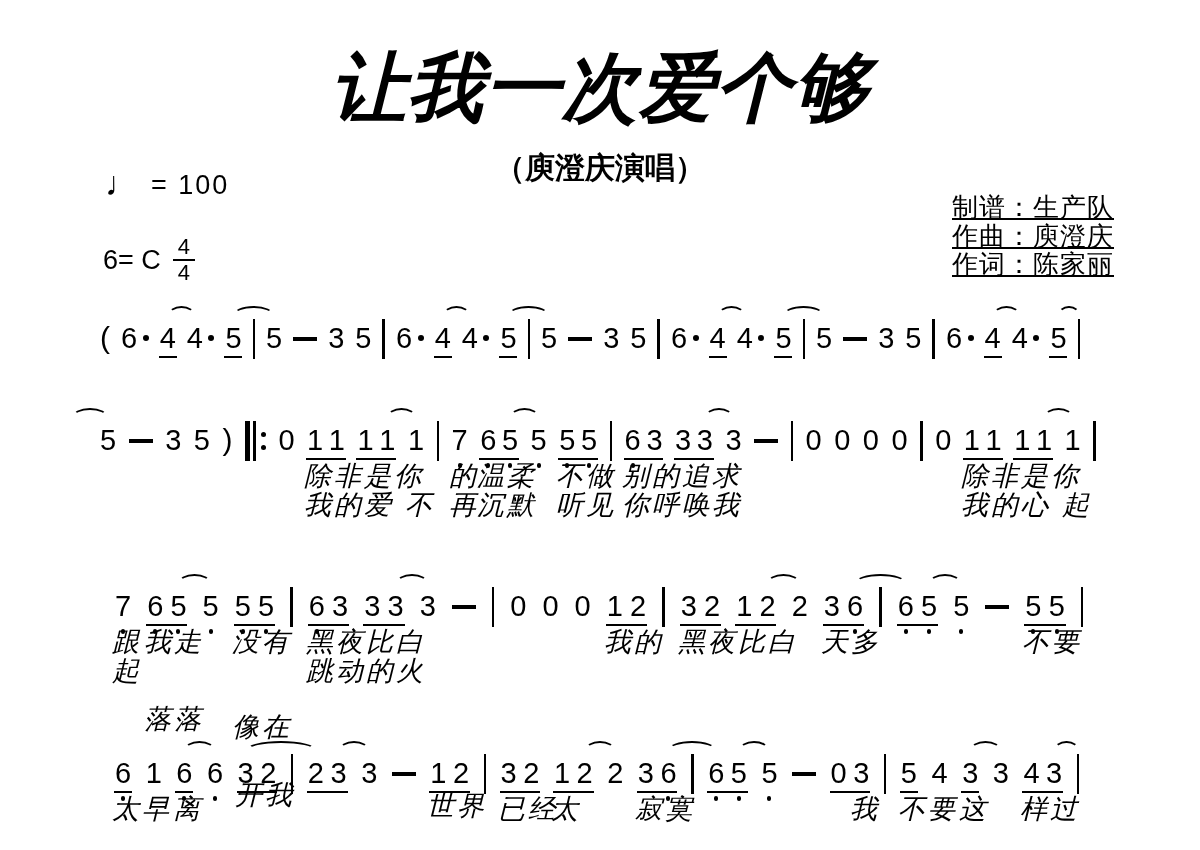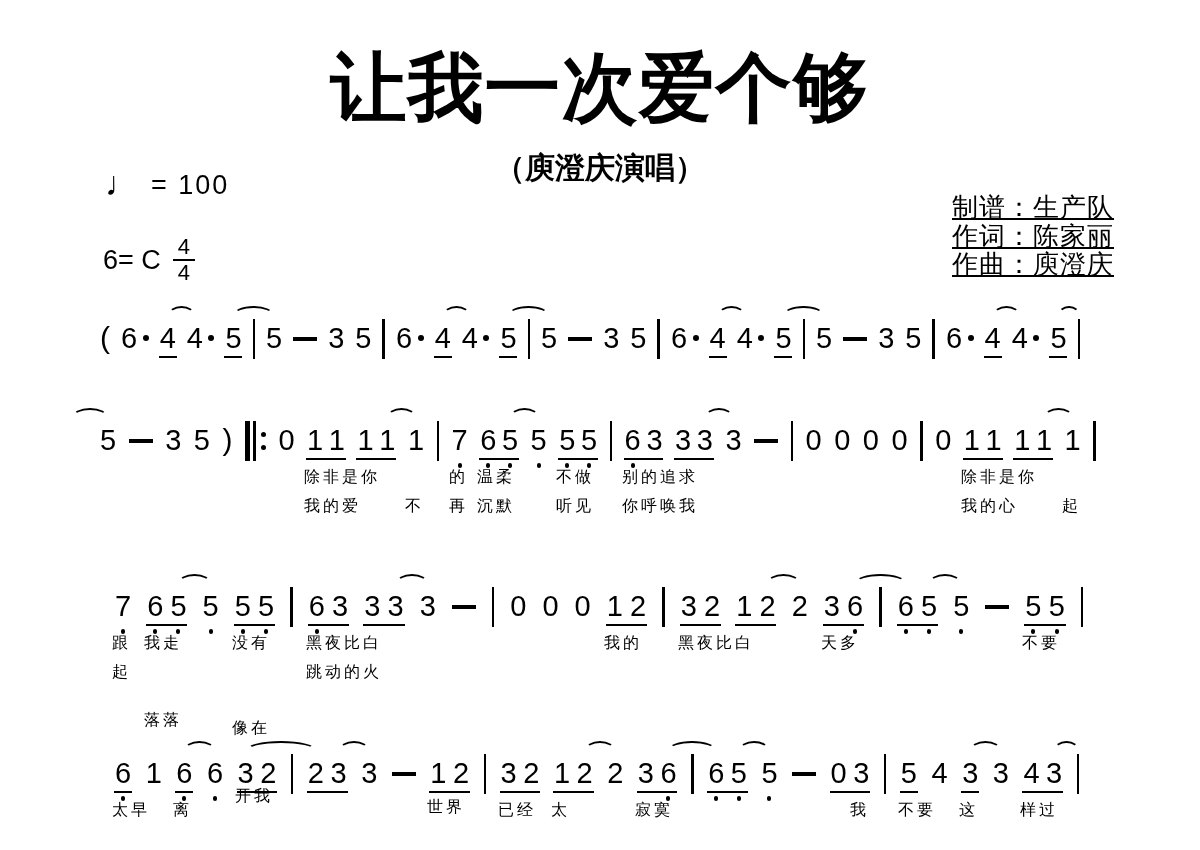--- a/index.html
+++ b/index.html
@@ -1,19 +1,19 @@
 <!DOCTYPE html>
 <html><head>
 <meta charset="utf-8">
 <style>
   html,body{margin:0;padding:0;background:#fff;}
   .page{position:relative;width:1200px;height:850px;background:#ffffff;color:#000;
         font-family:"Liberation Sans","DejaVu Sans",sans-serif;overflow:hidden;}
   .title{position:absolute;top:46px;left:0;width:100%;margin:0;text-align:center;
-         font-size:76px;line-height:1.1;font-weight:900;letter-spacing:1px;}
+         font-size:76px;line-height:1.1;font-weight:900;letter-spacing:1px;font-style:italic;}
   .subtitle{position:absolute;top:148px;left:0;width:100%;text-align:center;
             font-size:30px;font-weight:600;}
   .tempo{position:absolute;top:166px;left:105px;display:flex;align-items:flex-end;gap:12px;}
   .qnote{font-size:34px;line-height:34px;}
   .tempoval{font-size:27px;line-height:30px;letter-spacing:2px;}
   .keysig{position:absolute;top:236px;left:103px;display:flex;align-items:center;gap:12px;
           font-size:27px;}
   .frac{display:inline-flex;flex-direction:column;align-items:center;font-size:22px;line-height:22px;}
   .ft{border-bottom:2.5px solid #000;padding:0 5px 1px;}
   .fb{padding-top:1px;}
@@ -32,21 +32,21 @@
   .tok.bar{width:2.5px;height:40px;background:#000;margin-top:-3px;}
   .tok.rpt{display:flex;align-items:stretch;gap:3px;height:40px;margin-top:-3px;}
   .rthick{width:5.5px;background:#000;}
   .rthin{width:2.5px;background:#000;}
   .rdots{display:flex;flex-direction:column;justify-content:center;gap:8px;padding-left:2px;}
   .rdot{width:5px;height:5px;border-radius:50%;background:#000;}
   .beam{position:absolute;top:33.5px;height:2.5px;background:#000;}
   .lowdot{position:absolute;top:39px;width:4.5px;height:4.5px;border-radius:50%;background:#000;}
   .slur{position:absolute;top:-16px;height:18px;box-sizing:border-box;
         border:2.5px solid transparent;border-top-color:#000;border-radius:50%;}
-  .lyr{position:absolute;font-size:16px;line-height:27px;letter-spacing:3px;white-space:nowrap;}
+  .lyr{position:absolute;font-size:27px;line-height:27px;letter-spacing:3px;white-space:nowrap;font-style:italic;}
 </style>
 </head>
 <body>
 
 <div class="page">
   <h1 class="title">让我一次爱个够</h1>
   <div class="subtitle">（庾澄庆演唱）</div>
 
   <div class="tempo">
     <span class="qnote">♩</span>
@@ -56,22 +56,22 @@
   <div class="keysig">
     <span>6= C</span>
     <span class="frac">
       <span class="ft">4</span>
       <span class="fb">4</span>
     </span>
   </div>
 
   <div class="credits">
     <div>制谱：生产队</div>
+    <div>作曲：庾澄庆</div>
     <div>作词：陈家丽</div>
-    <div>作曲：庾澄庆</div>
   </div>
 
   <div id="score">
       <div class="sysline" style="top: 322px; left: 100px; --g: 11px;">
         <span class="tok par">(</span>
         <span class="tok n">6</span>
         <span class="tok dot"></span>
         <span class="tok n">4</span>
         <span class="tok n">4</span>
         <span class="tok dot"></span>

